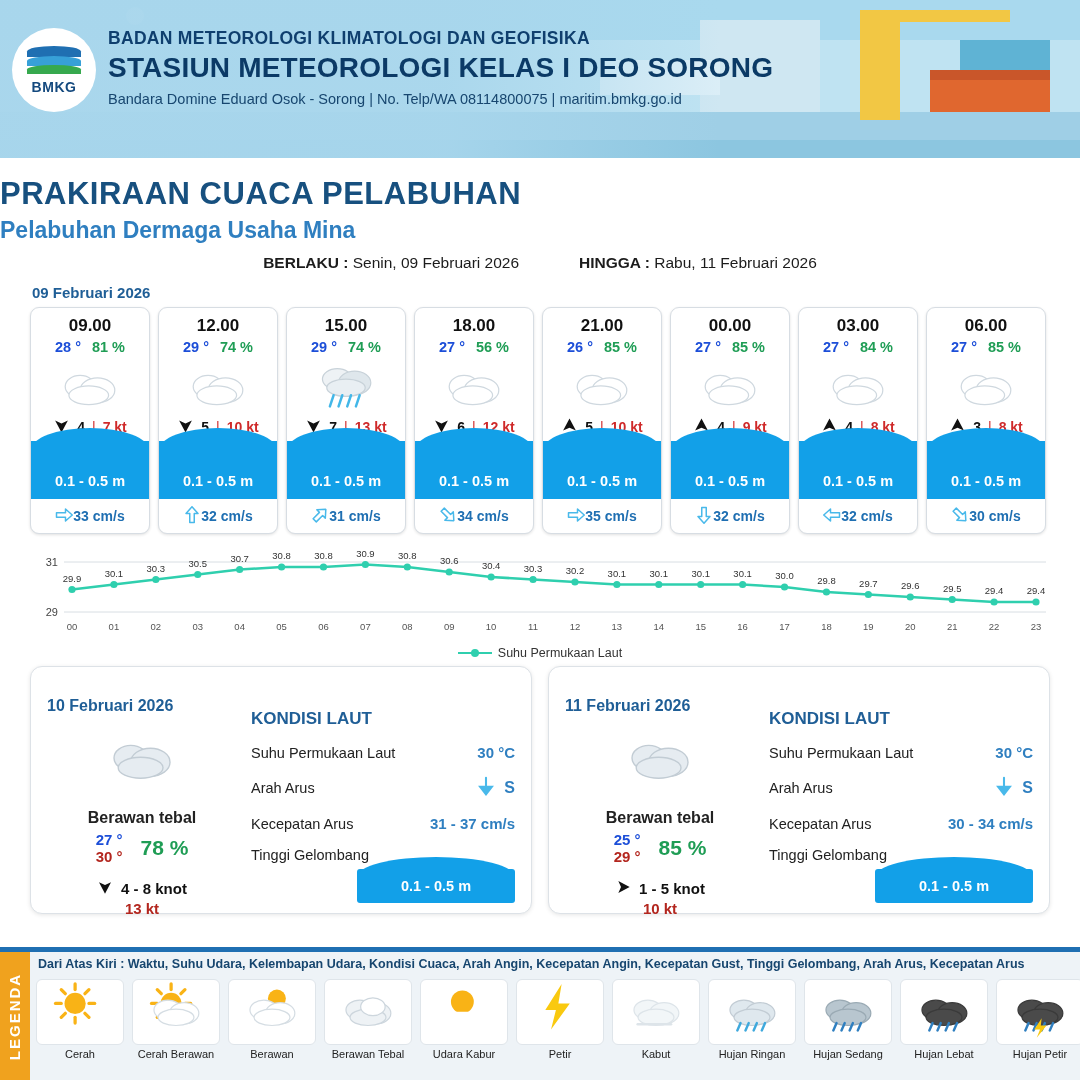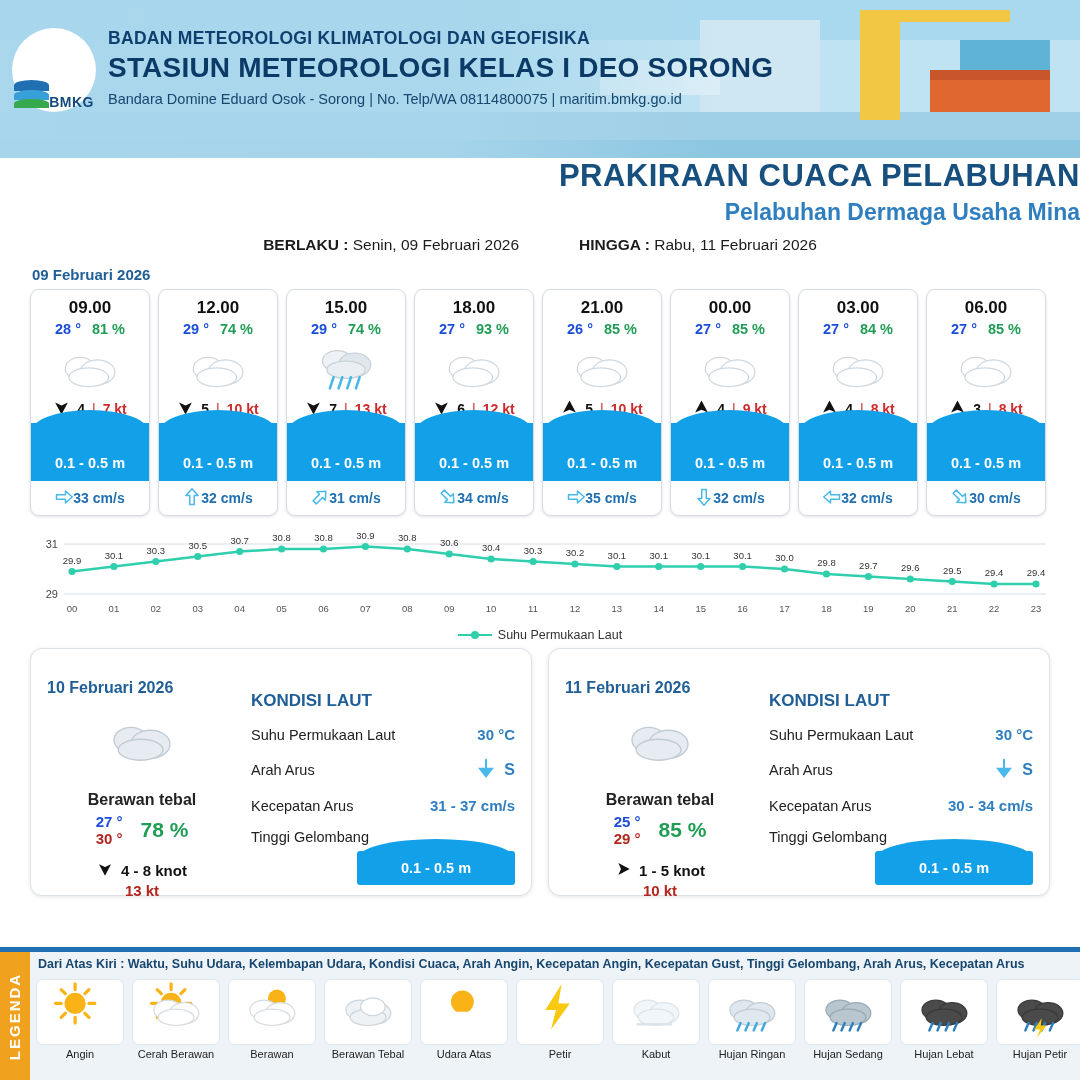--- a/index.html
+++ b/index.html
@@ -21,36 +21,36 @@
   }
   .header-art { position: absolute; inset: 0; }
   .header-overlay {
     position: absolute; left: 0; top: 0; width: 720px; height: 158px;
     background: linear-gradient(90deg, rgba(168,214,236,0.96) 0%, rgba(168,214,236,0.9) 62%, rgba(168,214,236,0.0) 100%);
   }
   .logo {
     position: absolute; left: 14px; top: 30px;
     width: 80px; height: 80px; border-radius: 50%;
     background: #ffffff;
-    display: flex; flex-direction: row; align-items: flex-end; justify-content: center;
+    display: flex; flex-direction: column; align-items: center; justify-content: center;
     box-shadow: 0 0 0 2px #ffffff;
   }
   .logo-arc { width: 54px; height: 30px; position: relative; }
   .logo-arc .band { position: absolute; left: 0; right: 0; border-radius: 50% 50% 0 0; }
   .logo-arc .b1 { top: 0; height: 11px; background: #1f6fb2; }
   .logo-arc .b2 { top: 10px; height: 10px; background: #37a0d8; }
   .logo-arc .b3 { top: 19px; height: 9px; background: #36a94e; }
   .logo-text { font-size: 14px; font-weight: bold; color: #14497e; letter-spacing: 0.5px; margin-top: 3px;}
   .head-lines { position: absolute; left: 108px; top: 28px; }
   .h-line1 { font-size: 17.5px; font-weight: bold; color: #0f3f6e; letter-spacing: 0.3px; }
   .h-line2 { font-size: 28px; font-weight: bold; color: #0b3a66; letter-spacing: 0.2px; margin-top: 3px; }
   .h-line3 { font-size: 14.5px; color: #17466f; margin-top: 7px; }
 
   
-  .title-block { text-align: right; }
+  .title-block { text-align: left; margin-top: 18px; }
   .title-main { font-size: 31px; font-weight: bold; color: #17507f; letter-spacing: 0.5px; }
   .title-sub { font-size: 23px; font-weight: bold; color: #2f7fc0; margin-top: 5px; }
   .validity { margin-top: 10px; font-size: 15.5px; color: #1c1c1c; display: flex; justify-content: center; gap: 60px; }
   .validity span.lbl { font-weight: bold; }
 
   
   .date-label {
     margin: 12px 0 6px 32px;
     font-size: 15px; font-weight: bold; color: #1f5e96;
   }
@@ -307,21 +307,21 @@
       <span><svg width="18" height="18" viewBox="0 0 24 24" style="transform:rotate(-45deg)">
     <path d="M2 9 L14 9 L14 4 L23 12 L14 20 L14 15 L2 15 Z" fill="none" stroke="#49b9ea" stroke-width="2" stroke-linejoin="round"></path>
           </svg></span>
       <span>31 cm/s</span>
     </div>
     </div>
     <div class="card">
     <div class="c-hour">18.00</div>
     <div class="c-th">
       <span class="c-temp">27 °</span>
-      <span class="c-hum">93 %</span>
+      <span class="c-hum">56 %</span>
     </div>
     <div class="c-icon">
         <svg width="62" height="38.44" viewBox="0 0 100 62">
     <ellipse cx="34" cy="30" rx="24" ry="18" fill="#ffffff" stroke="#cfd8df" stroke-width="2"></ellipse>
     <ellipse cx="62" cy="36" rx="28" ry="20" fill="#ffffff" stroke="#cfd8df" stroke-width="2"></ellipse>
     <ellipse cx="48" cy="44" rx="32" ry="15" fill="#ffffff" stroke="#cfd8df" stroke-width="2"></ellipse>
   </svg>
       </div>
     <div class="c-wind">
       <span><svg width="17" height="17" viewBox="0 0 24 24" style="transform:rotate(0deg)">
@@ -683,21 +683,21 @@
               <line x1="49" y1="30" x2="56" y2="30" stroke="#f9b316" stroke-width="4" stroke-linecap="round"></line>
               <line x1="44.020815280171306" y1="42.020815280171306" x2="48.97056274847714" y2="46.970562748477136" stroke="#f9b316" stroke-width="4" stroke-linecap="round"></line>
               <line x1="32" y1="47" x2="32" y2="54" stroke="#f9b316" stroke-width="4" stroke-linecap="round"></line>
               <line x1="19.979184719828694" y1="42.020815280171306" x2="15.029437251522861" y2="46.97056274847714" stroke="#f9b316" stroke-width="4" stroke-linecap="round"></line>
               <line x1="15" y1="30.000000000000004" x2="8" y2="30.000000000000004" stroke="#f9b316" stroke-width="4" stroke-linecap="round"></line>
               <line x1="19.979184719828687" y1="17.979184719828694" x2="15.029437251522857" y2="13.029437251522861" stroke="#f9b316" stroke-width="4" stroke-linecap="round"></line>
               <line x1="31.999999999999996" y1="13" x2="31.999999999999996" y2="6" stroke="#f9b316" stroke-width="4" stroke-linecap="round"></line>
               <line x1="44.020815280171306" y1="17.979184719828687" x2="48.970562748477136" y2="13.029437251522857" stroke="#f9b316" stroke-width="4" stroke-linecap="round"></line>
             </svg></span>
     </div>
-    <div class="leg-cap">Angin</div>
+    <div class="leg-cap">Cerah</div>
       </div>
       <div class="leg-item">
         <div class="leg-box">
       <span><svg width="76" height="62" viewBox="0 0 76 76">
               <circle cx="32" cy="30" r="13" fill="#f9b316"></circle>
               <line x1="49" y1="30" x2="56" y2="30" stroke="#f9b316" stroke-width="4" stroke-linecap="round"></line>
               <line x1="44.020815280171306" y1="42.020815280171306" x2="48.97056274847714" y2="46.970562748477136" stroke="#f9b316" stroke-width="4" stroke-linecap="round"></line>
               <line x1="32" y1="47" x2="32" y2="54" stroke="#f9b316" stroke-width="4" stroke-linecap="round"></line>
               <line x1="19.979184719828694" y1="42.020815280171306" x2="15.029437251522861" y2="46.97056274847714" stroke="#f9b316" stroke-width="4" stroke-linecap="round"></line>
               <line x1="15" y1="30.000000000000004" x2="8" y2="30.000000000000004" stroke="#f9b316" stroke-width="4" stroke-linecap="round"></line>
@@ -734,21 +734,21 @@
     <div class="leg-cap">Berawan Tebal</div>
       </div>
       <div class="leg-item">
         <div class="leg-box">
       <span><svg width="76" height="62" viewBox="0 0 76 76">
               <circle cx="36" cy="28" r="14" fill="#f9b316"></circle>
               <rect x="12" y="40" width="48" height="4" rx="2" fill="#ffffff"></rect>
               <rect x="16" y="50" width="40" height="4" rx="2" fill="#ffffff"></rect>
             </svg></span>
     </div>
-    <div class="leg-cap">Udara Atas</div>
+    <div class="leg-cap">Udara Kabur</div>
       </div>
       <div class="leg-item">
         <div class="leg-box">
       <span><svg width="76" height="62" viewBox="0 0 76 76">
               <path d="M40 6 L20 38 L33 38 L27 62 L50 30 L36 30 Z" fill="#f9c90f"></path>
             </svg></span>
     </div>
     <div class="leg-cap">Petir</div>
       </div>
       <div class="leg-item">

